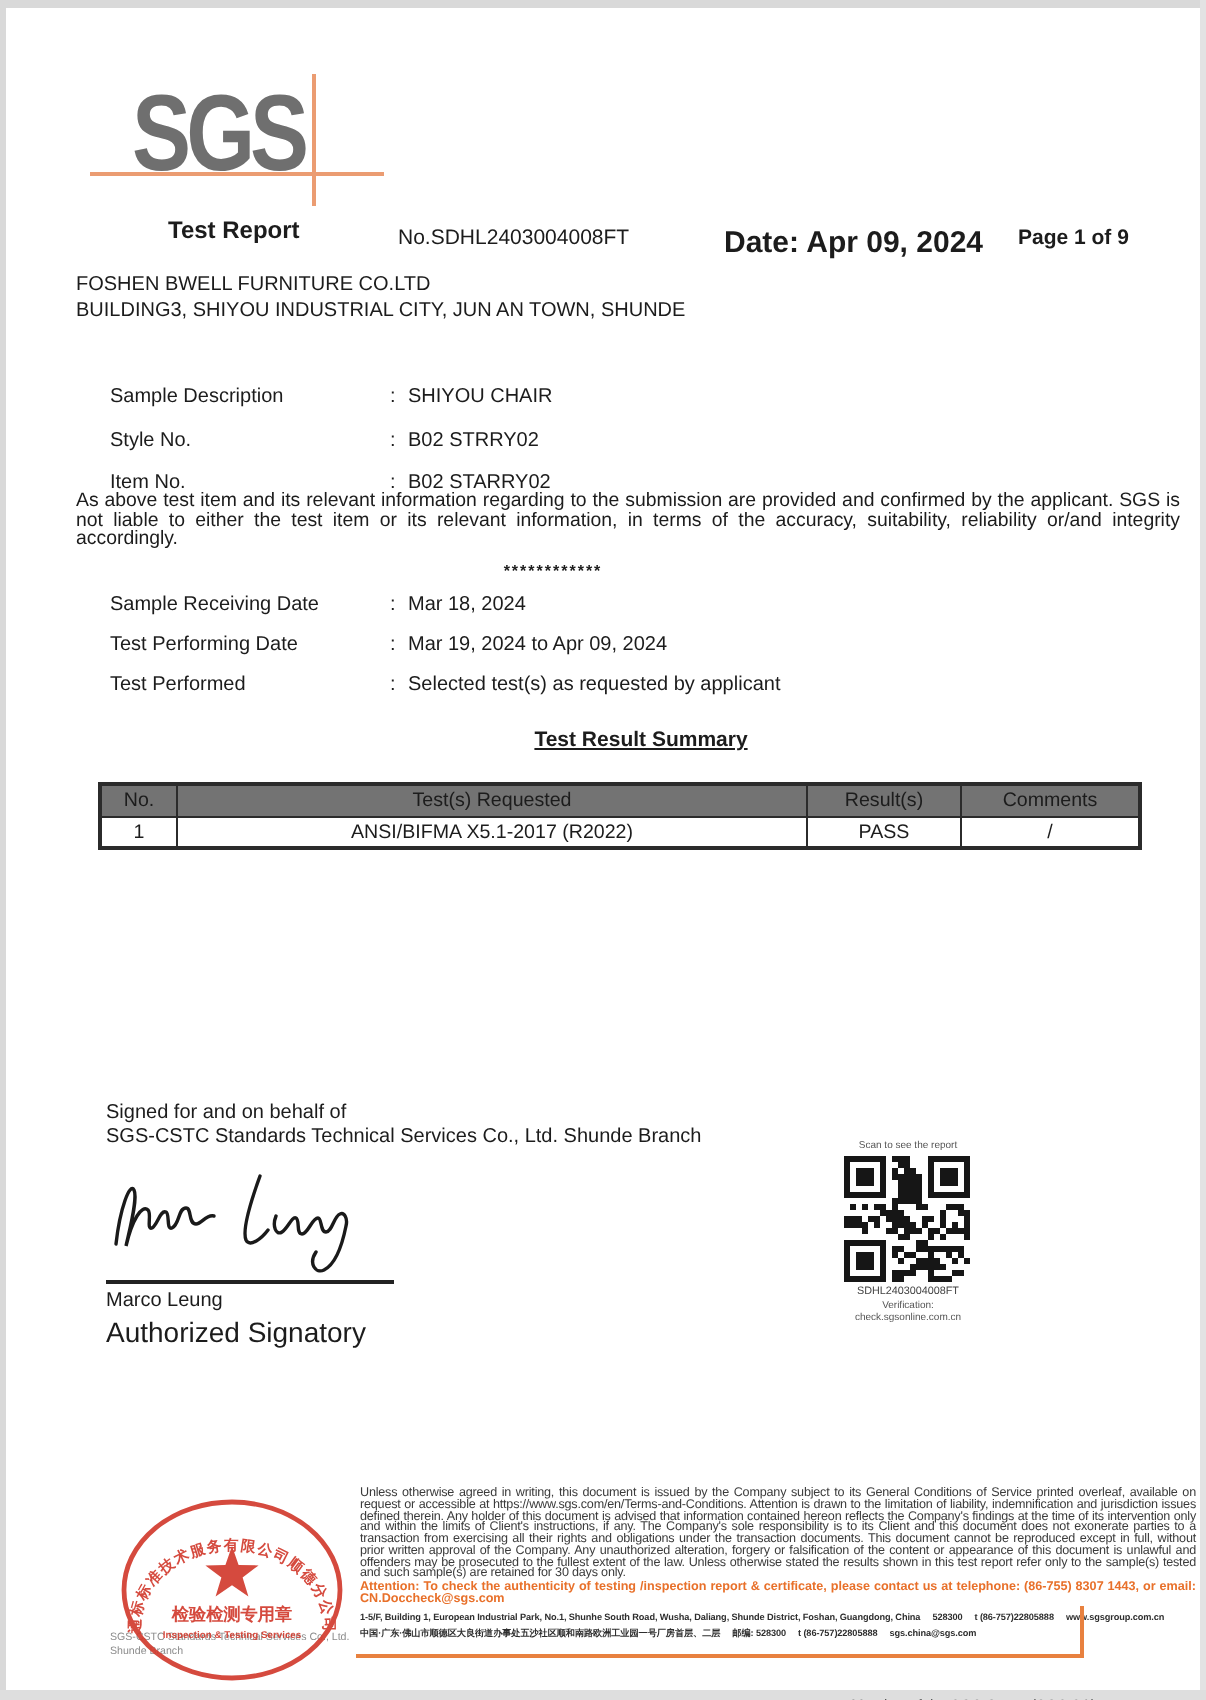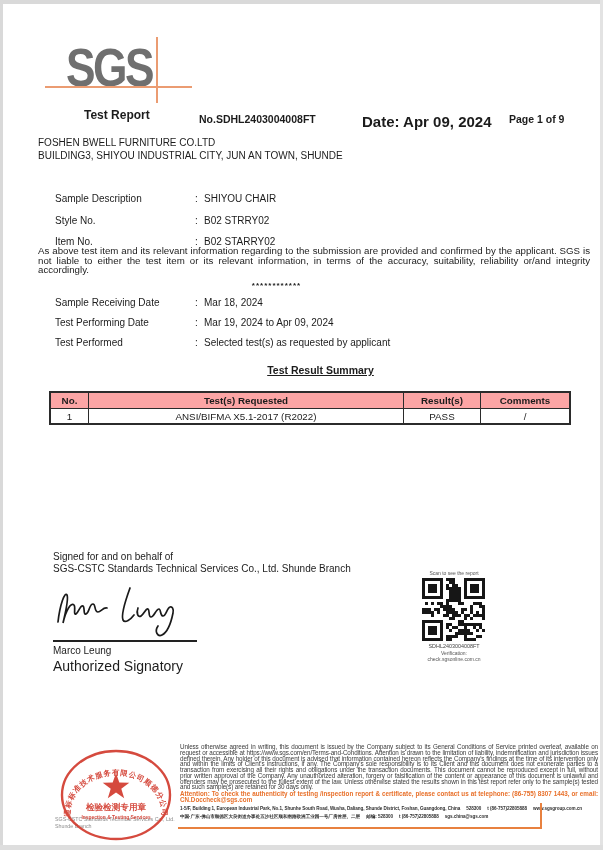--- a/index.html
+++ b/index.html
@@ -12,40 +12,40 @@
   .edge-bottom{left:0;top:845px;width:603px;height:5px;background:#dedede;}
 
   
   .logo-text{position:absolute;left:66px;top:40px;font-size:54px;line-height:54px;font-weight:bold;
              color:#6f6f6f;letter-spacing:-3px;transform:scaleX(0.82);transform-origin:left top;}
   .logo-hline{position:absolute;left:45px;top:86px;width:147px;height:2px;background:#eb9c72;}
   .logo-vline{position:absolute;left:156px;top:37px;width:2px;height:66px;background:#eb9c72;}
 
   
   .hdr-title{position:absolute;left:84px;top:108px;font-size:12px;font-weight:bold;}
-  .hdr-no{position:absolute;left:199px;top:113px;font-size:10.5px;font-weight:bold;}
+  .hdr-no{position:absolute;left:199px;top:113px;font-size:10.5px;font-weight:normal;}
   .hdr-date{position:absolute;left:362px;top:113px;font-size:15px;font-weight:bold;}
   .hdr-page{position:absolute;left:509px;top:113px;font-size:10.5px;font-weight:bold;}
 
   .applicant{position:absolute;left:38px;top:136px;font-size:10px;line-height:13px;}
 
   .inforow{position:absolute;left:55px;display:flex;font-size:10px;}
   .inforow .lbl{width:140px;}
   .inforow .col{width:9px;}
 
   .para{position:absolute;left:38px;top:246px;width:552px;font-size:9.7px;line-height:9.7px;text-align:justify;}
   .stars{position:absolute;left:0;top:281px;width:553px;text-align:center;font-size:8px;letter-spacing:1px;font-weight:bold;}
 
   .summary-title{position:absolute;left:0;top:364px;width:553px;text-align:center;
                  font-size:10.5px;font-weight:bold;text-decoration:underline;padding-left:44px;}
 
   table.results{position:absolute;left:49px;top:391px;width:485px;border-collapse:collapse;
                 font-size:9.8px;table-layout:fixed;border:2px solid #2b2b2b;}
   table.results th,table.results td{border:1px solid #2b2b2b;padding:0 4px;text-align:center;}
-  table.results th{background:#fca5a5;font-weight:bold;height:15px;}
+  table.results th{background:#737373;font-weight:normal;height:15px;}
   table.results td{height:14px;}
   .w-no{width:29px;} .w-test{width:306px;} .w-res{width:68px;} .w-com{width:80px;}
   td.tleft{text-align:left;padding-left:8px;}
   td.tfoot{text-align:left;height:13px;}
 
   .sig-line1{position:absolute;left:53px;top:551px;font-size:10px;}
   .sig-line2{position:absolute;left:53px;top:563px;font-size:10px;}
   .sig-svg{position:absolute;left:50px;top:578px;}
   .sig-rule{position:absolute;left:53px;top:640px;width:144px;height:2px;background:#222;}
   .sig-name{position:absolute;left:53px;top:645px;font-size:10px;}

